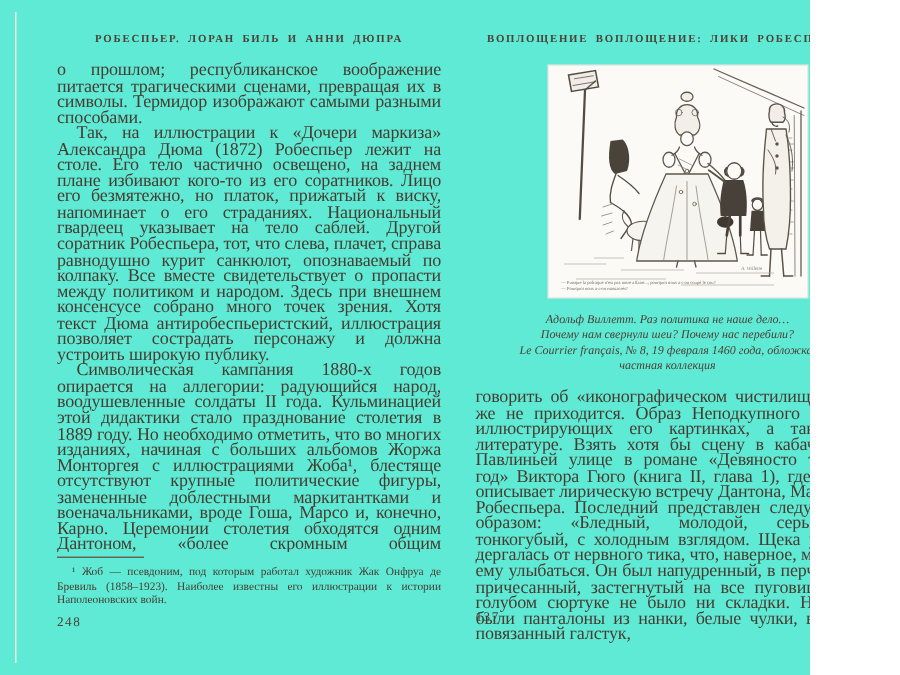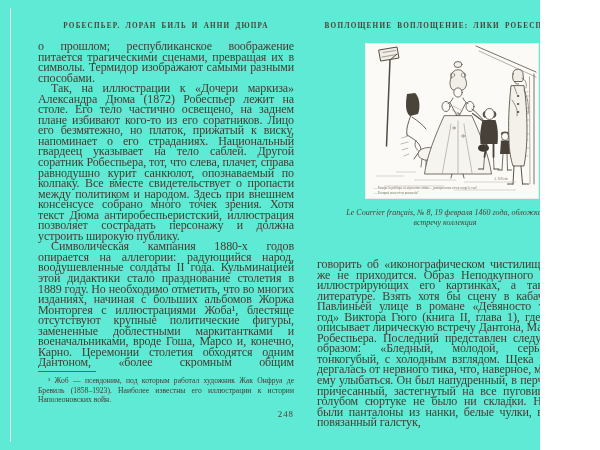--- a/index.html
+++ b/index.html
@@ -20,21 +20,21 @@
   .body-text{position:absolute;top:41px;left:0;right:0;}
   .body-text p{
     margin:0;font-size:12px;line-height:10.55px;text-align:justify;
     letter-spacing:-0.1px;color:#463c31;
   }
   .body-text p.indent{text-indent:13px;}
   .left .body-text{max-height:327px;overflow:hidden;}
   .footnote{position:absolute;top:371px;left:0;right:0;}
   .footnote-rule{width:58px;height:0;border-top:1px solid #6b6156;margin:0 0 4px 0;}
   .footnote-text{margin:0;font-size:7.6px;line-height:9.5px;text-align:justify;text-indent:10px;color:#463c31;}
-  .page-number{position:absolute;left:0;right:0;text-align:right;font-size:8.8px;letter-spacing:1px;color:#4c4237;}
+  .page-number{position:absolute;left:0;right:0;text-align:left;font-size:8.8px;letter-spacing:1px;color:#4c4237;}
   .left .page-number{top:409px;}
   .right .page-number{top:406px;}
   .illustration{
     position:absolute;top:44px;left:49px;width:172px;height:154px;
     background:#fbfaf7;outline:1px solid #eceae4;
   }
   .illustration svg{display:block;width:172px;height:154px;}
   .caption{
     position:absolute;top:208px;left:-12px;right:-12px;text-align:center;
     font-style:italic;font-size:8px;line-height:10.4px;color:#4c4237;
@@ -158,22 +158,24 @@
           <path d="M10,132 h28 M48,136 h42 M98,138 h52 M18,142 h60 M88,146 h62 M30,128 h20"></path>
         </g>
 
         <text x="8" y="145" font-size="3.1" fill="#776f63">— Puisque la politique n'est pas notre affaire..., pourquoi nous a-t-on coupé le cou?</text>
         <text x="8" y="149.6" font-size="3.1" fill="#776f63">— Pourquoi nous a-t-on massacrés?</text>
         <text x="128" y="136" font-size="3.4" font-style="italic" fill="#8a8378">A. Willette</text>
       </svg>
     </div>
 
     <div class="caption">
+      <div>Адольф Виллетт. Раз политика не наше дело…</div>
+      <div>Почему нам свернули шеи? Почему нас перебили?</div>
       <div>Le Courrier français, № 8, 19 февраля 1460 года, обложка,</div>
-      <div>встречу коллекция</div>
+      <div>частная коллекция</div>
     </div>
 
     <div class="body-text">
       <p>говорить об «иконографическом чистилище» все же не приходится. Образ Неподкупного жив в иллюстрирующих его картинках, а также в литературе. Взять хотя бы сцену в кабачке на Павлиньей улице в романе «Девяносто третий год» Виктора Гюго (книга II, глава 1), где автор описывает лирическую встречу Дантона, Марата и Робеспьера. Последний представлен следующим образом: «Бледный, молодой, серьезный, тонкогубый, с холодным взглядом. Щека у него дергалась от нервного тика, что, наверное, мешало ему улыбаться. Он был напудренный, в перчатках, причесанный, застегнутый на все пуговицы; на голубом сюртуке не было ни складки. На нем были панталоны из нанки, белые чулки, высоко повязанный галстук,</p>
     </div>
 
     <div class="page-number">137</div>
   </div>
 </div>
 

